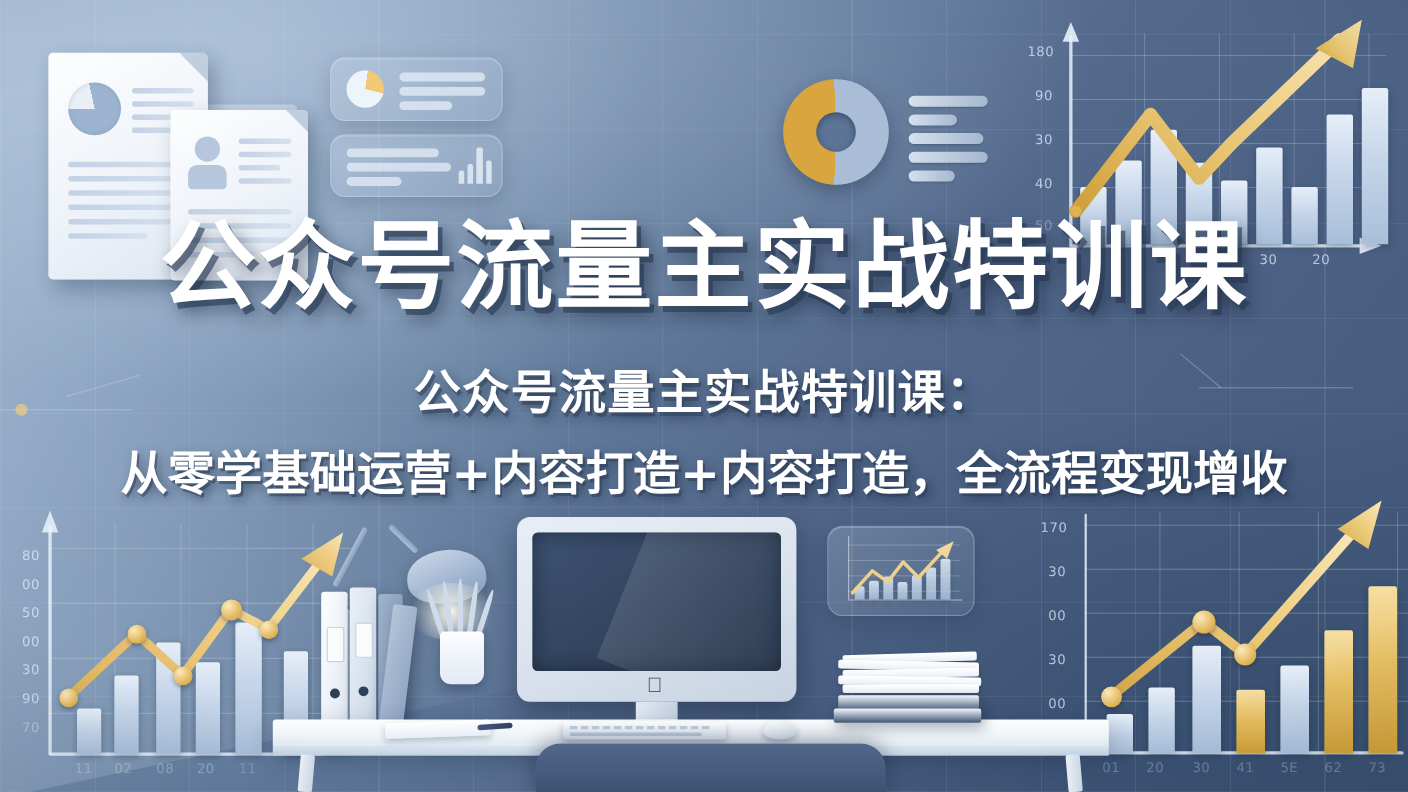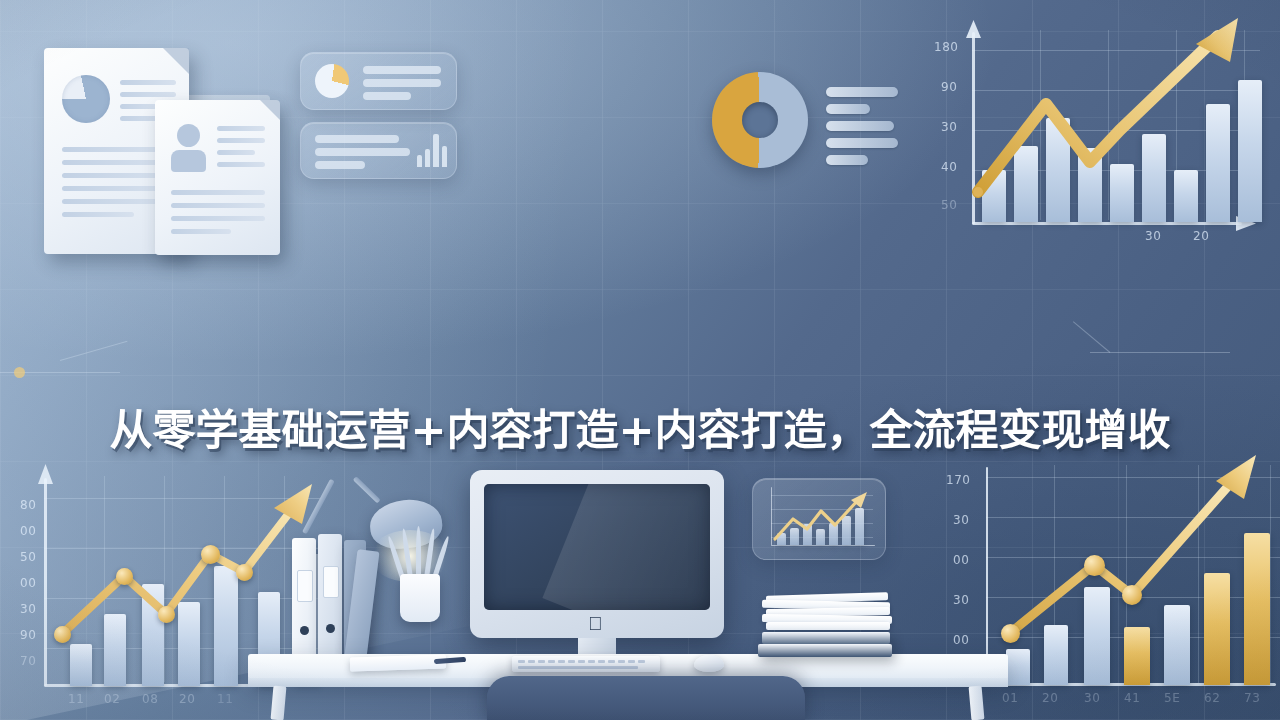--- a/index.html
+++ b/index.html
@@ -495,20 +495,26 @@
       <div class="paperSheet" style="left:766px;top:622px;width:124px;height:8px;"></div>
     </div>
     <div>
       <div class="bookStack" style="left:762px;top:632px;width:128px;height:12px;background:linear-gradient(180deg,#f3f7fc,#5f748f);"></div>
       <div class="bookStack" style="left:758px;top:644px;width:134px;height:13px;background:linear-gradient(180deg,#f5f8fc,#3f5574);"></div>
     </div>
 
     <div class="chair" style="left:487px;top:676px;width:318px;height:52px;"></div>
   </div>
 
-
+  <div class="titleWrap" style="top:198px;">
+    <div class="mainTitle">公众号流量主实战特训课</div>
+  </div>
+
+  <div class="titleWrap" style="top:322px;">
+    <div class="subTitle1">公众号流量主实战特训课：</div>
+  </div>
 
   <div class="titleWrap" style="top:395px;">
     <div class="subTitle2">从零学基础运营+内容打造+内容打造，全流程变现增收</div>
   </div>
 
   <div class="vignette"></div>
 </div>
 
 </body></html>

